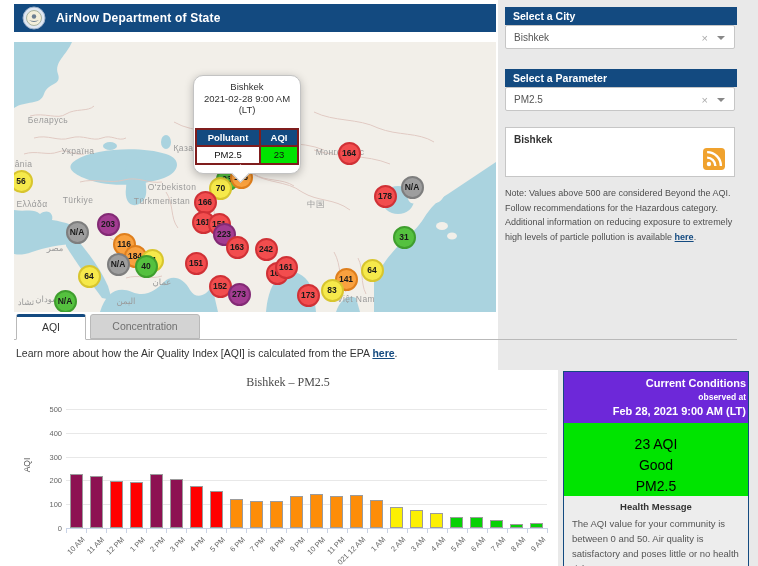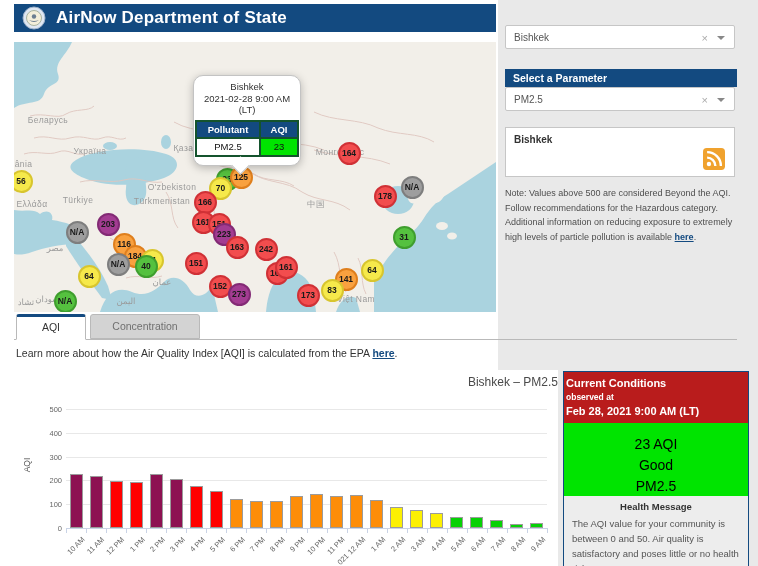--- a/index.html
+++ b/index.html
@@ -4,36 +4,36 @@
 <style>
   html,body{margin:0;padding:0;background:#fff;}
   .page{position:relative;width:758px;height:566px;background:#fff;overflow:hidden;
         font-family:"Liberation Sans",sans-serif;}
   .right-bg{position:absolute;left:498px;top:0;width:260px;height:566px;background:#e9e9e9;}
 
   
   .header{position:absolute;left:14px;top:4px;width:482px;height:28px;background:#134a80;
           display:flex;align-items:center;}
   .seal{margin-left:8px;width:24px;height:24px;flex:0 0 auto;}
-  .header-title{color:#fff;font-size:17px;font-weight:bold;margin-left:10px;letter-spacing:.2px;}
+  .header-title{color:#fff;font-size:12px;font-weight:bold;margin-left:10px;letter-spacing:.2px;}
 
   
   .map{position:absolute;left:14px;top:42px;width:482px;height:270px;overflow:hidden;background:#f2efe9;}
   .map svg.tiles{position:absolute;left:0;top:0;}
   .map-label{position:absolute;font-size:8.5px;color:#9a9a9a;transform:translate(-50%,-50%);
              white-space:nowrap;letter-spacing:.4px;}
   .marker{position:absolute;width:23px;height:23px;border-radius:50%;border:2px solid;box-sizing:border-box;
           display:flex;align-items:center;justify-content:center;font-size:8.5px;font-weight:bold;color:#1a1a1a;}
 
   
   .popup{position:absolute;left:179px;top:33px;width:106px;background:#fff;border:1px solid #c3c3c3;
          border-radius:10px;box-shadow:0 2px 8px rgba(0,0,0,.25);text-align:center;color:#333;
          padding:5px 0 8px;z-index:5;}
   .popup-line{font-size:9.5px;line-height:11.5px;}
-  .popup table{margin:4px auto 0;border-collapse:separate;border-spacing:2px;background:#14532d;}
+  .popup table{margin:12px auto 0;border-collapse:separate;border-spacing:2px;background:#7f1d1d;}
   .popup th{background:#134a80;color:#fff;font-size:9.5px;font-weight:bold;padding:2px 3px;}
   .popup td{font-size:9.5px;padding:2.5px 3px;color:#111;}
   .popup-pointer{position:absolute;left:40px;bottom:-7px;width:12px;height:12px;background:#fff;
          border-right:1px solid #c3c3c3;border-bottom:1px solid #c3c3c3;transform:rotate(45deg);}
 
   
   .sb-head{position:absolute;left:505px;width:232px;height:18px;background:#134a80;color:#fff;
            font-size:10.5px;font-weight:bold;line-height:18px;padding-left:8px;box-sizing:border-box;}
   .sb-select{position:absolute;left:505px;width:230px;height:24px;background:#fff;border:1px solid #c6c6c6;
            border-radius:2px;font-size:10px;color:#555;line-height:24px;padding-left:8px;box-sizing:border-box;}
@@ -51,35 +51,35 @@
   .tab{position:absolute;top:314px;height:25px;box-sizing:border-box;text-align:center;font-size:10.5px;
        border:1px solid #b9b9b9;border-radius:3px 3px 0 0;line-height:22px;}
   .tab.active{background:#fff;border-top:3px solid #134a80;border-bottom:1px solid #fff;color:#333;
        height:26px;line-height:20px;z-index:2;}
   .tab.inactive{background:#d3d3d3;color:#707070;}
   .tab-line{position:absolute;left:14px;top:339px;width:723px;height:1px;background:#b9b9b9;z-index:1;}
   .learn{position:absolute;left:16px;top:347px;font-size:10.5px;color:#333;}
 
   
   .chart-panel{position:absolute;left:18px;top:370px;width:540px;height:196px;background:#fff;}
-  .chart-title{position:absolute;top:5px;left:0;width:100%;text-align:right;font-size:12px;color:#4a4a4a;}
+  .chart-title{position:absolute;top:5px;left:0;width:100%;text-align:center;font-size:12px;color:#4a4a4a;font-family:Liberation Serif, serif;}
   .y-axis-label{position:absolute;left:2px;top:90px;font-size:8.5px;color:#555;transform:rotate(-90deg);}
   .gridline{position:absolute;left:48px;width:481px;height:1px;background:#e8e8e8;}
   .axis-base{position:absolute;left:48px;width:482px;height:1px;background:#c9d3e6;top:158px;}
   .ytick{position:absolute;left:4px;width:40px;text-align:right;font-size:7.5px;color:#666;}
   .bar{position:absolute;box-sizing:border-box;border:1px solid #9b9b9b;}
   .xtick{position:absolute;width:1px;height:4px;background:#c9d3e6;top:159px;}
   .xlabel{position:absolute;width:0;top:165px;}
   .xlabel span{position:absolute;right:0;top:0;display:block;white-space:nowrap;font-size:7.5px;color:#666;
        transform:rotate(-45deg);transform-origin:100% 0;}
 
   
   .cc{position:absolute;left:563px;top:371px;width:186px;height:195px;background:#fff;
       border:1px solid #134a80;box-sizing:border-box;display:flex;flex-direction:column;}
-  .cc-head{background:#b91c1c;color:#fff;text-align:left;padding:5px 2px 6px;}
+  .cc-head{background:#6d28d9;color:#fff;text-align:right;padding:5px 2px 6px;}
   .cc-title{font-size:11px;font-weight:bold;}
   .cc-sub{font-size:8.5px;font-weight:bold;margin-top:3px;}
   .cc-date{font-size:11px;font-weight:bold;margin-top:3px;}
   .cc-aqi{text-align:center;color:#000;font-size:14px;line-height:21px;padding-top:11px;height:62px;}
   .cc-health{background:#ededed;flex:1;}
   .cc-htitle{font-size:9.5px;font-weight:bold;color:#333;text-align:center;margin-top:5px;}
   .cc-htext{font-size:9.5px;color:#555;line-height:15px;margin:4px 8px 0;}
   .cc-foot{height:8px;background:#134a80;}
 </style>
 </head>
@@ -141,21 +141,21 @@
         <path d="M300,108 C324,116 352,112 376,122"></path>
         <path d="M96,196 C108,204 118,200 128,210"></path>
         <path d="M112,236 C124,232 136,238 148,234"></path>
         <path d="M320,210 C328,224 324,238 332,250"></path>
         <path d="M344,216 C350,228 346,240 352,252"></path>
       </g>
     </svg>
 
     <div id="map-labels">
         <div class="map-label" style="left: 34px; top: 78px;">Беларусь</div>
-        <div class="map-label" style="left: 76px; top: 109px;">Україна</div>
+        <div class="map-label" style="left: 64px; top: 109px;">Україна</div>
         <div class="map-label" style="left: 0px; top: 122px;">România</div>
         <div class="map-label" style="left: 18px; top: 162px;">Ελλάδα</div>
         <div class="map-label" style="left: 64px; top: 158px;">Türkiye</div>
         <div class="map-label" style="left: 158px; top: 145px;">O'zbekiston</div>
         <div class="map-label" style="left: 148px; top: 159px;">Türkmenistan</div>
         <div class="map-label" style="left: 181px; top: 106px;">Қазақстан</div>
         <div class="map-label" style="left: 302px; top: 163px;">中国</div>
         <div class="map-label" style="left: 326px; top: 110px;">Монгол улс</div>
         <div class="map-label" style="left: 342px; top: 257px;">Việt Nam</div>
         <div class="map-label" style="left: 41px; top: 206px;">مصر</div>
@@ -212,20 +212,21 @@
         <tr>
           <td style="background:#fff;">PM2.5</td>
           <td id="popup-aqi-cell" style="background: rgb(0, 228, 0);">23</td>
         </tr>
       </tbody>
         </table>
       <div class="popup-pointer"></div>
     </div>
   </div>
 
+  <div class="sb-head" style="top:7px;">Select a City</div>
   <div class="sb-select" style="top:25px;">
     <span>Bishkek</span>
     <span class="sb-clear">×</span>
     <span class="sb-caret"></span>
   </div>
 
   <div class="sb-head" style="top:69px;">Select a Parameter</div>
   <div class="sb-select" style="top:87px;">
     <span>PM2.5</span>
     <span class="sb-clear">×</span>

